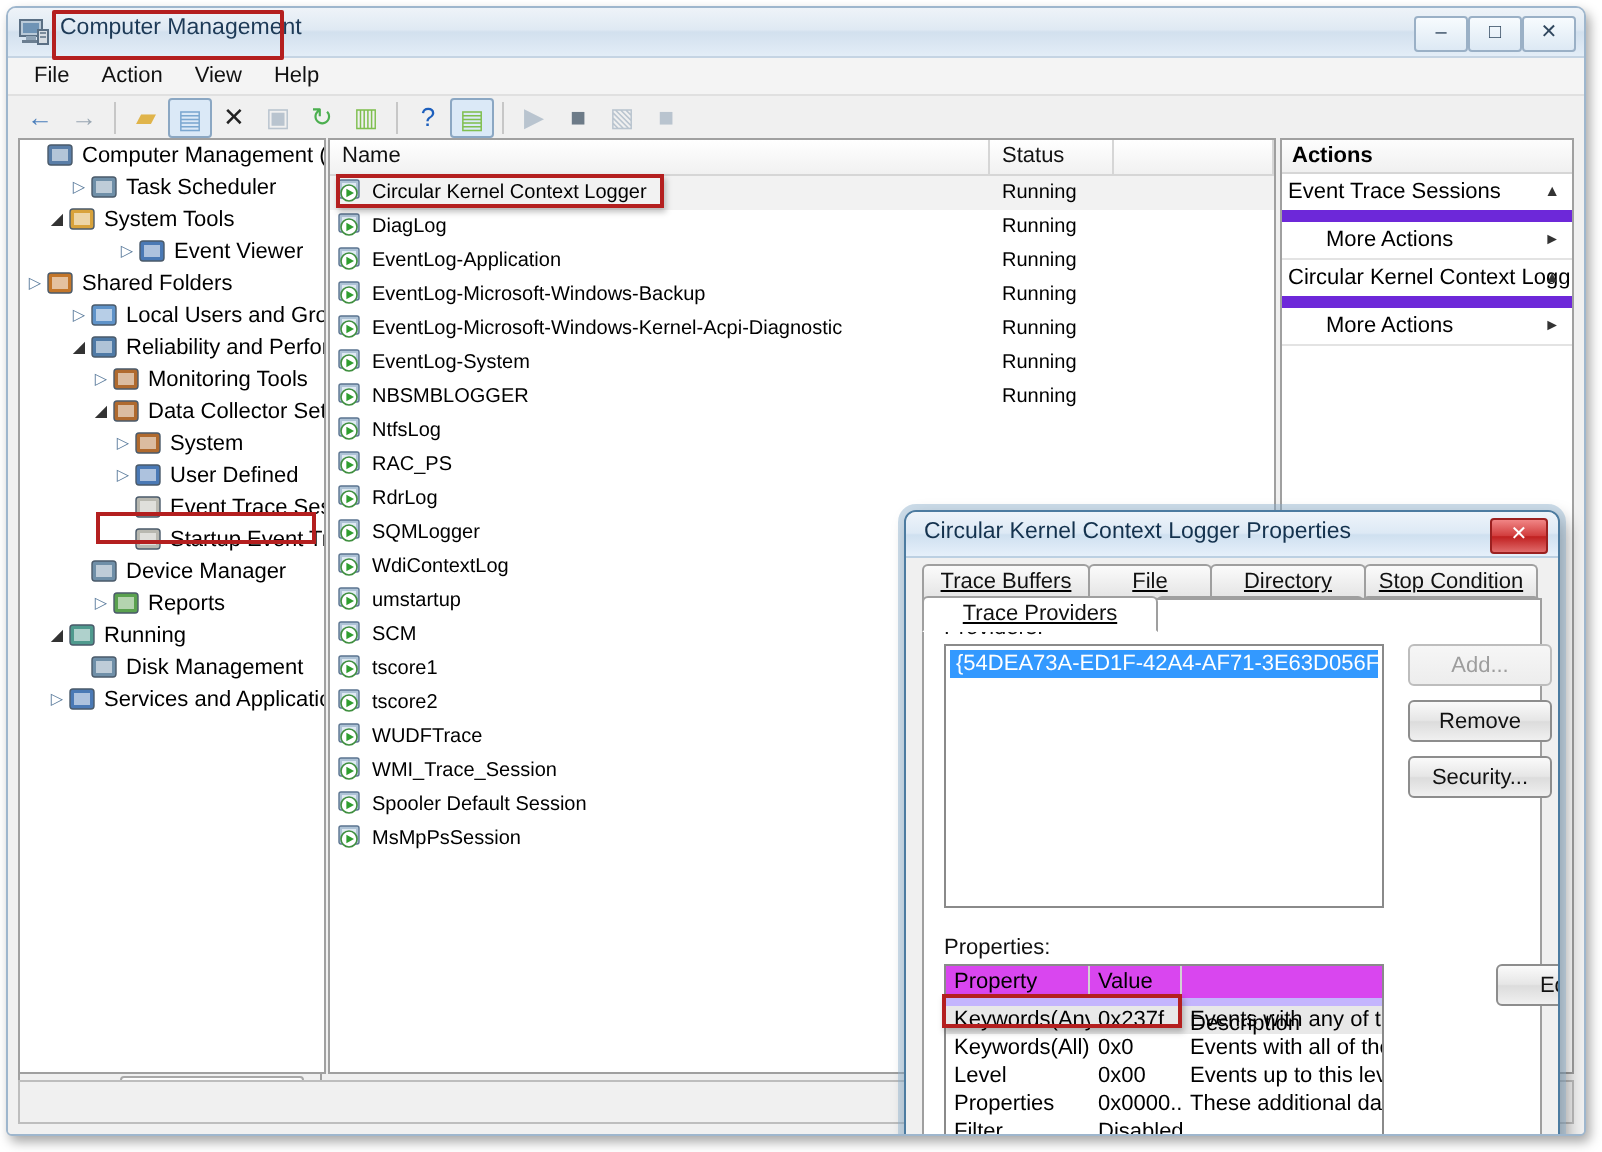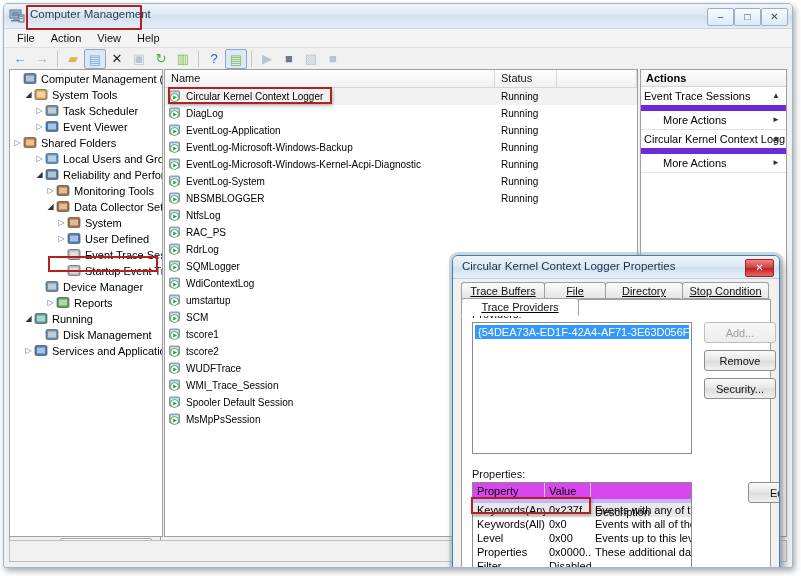--- a/index.html
+++ b/index.html
@@ -326,29 +326,29 @@
     </div>
 
   <div id="body">
 
     <div id="tree-pane">
       <div id="tree-nodes">
           <div class="tnode" style="padding-left: 2px;"><span class="tw"></span><span class="ticon"><svg viewBox="0 0 15 13" width="15" height="13">
                 <rect x="1" y="1.5" width="12" height="10" rx="1.5" fill="#5a7ea8" stroke="#4a5a6a" stroke-width="0.7"></rect>
                 <rect x="3" y="3.5" width="8" height="6" fill="#ffffff" opacity="0.55"></rect>
               </svg></span><span class="tlabel">Computer Management (Local</span></div>
+          <div class="tnode" style="padding-left: 24px;"><span class="tw">▷</span><span class="ticon"><svg viewBox="0 0 15 13" width="15" height="13">
+                <rect x="1" y="1.5" width="12" height="10" rx="1.5" fill="#6f8fa8" stroke="#4a5a6a" stroke-width="0.7"></rect>
+                <rect x="3" y="3.5" width="8" height="6" fill="#ffffff" opacity="0.55"></rect>
+              </svg></span><span class="tlabel">Task Scheduler</span></div>
           <div class="tnode" style="padding-left: 13px;"><span class="tw open">◢</span><span class="ticon"><svg viewBox="0 0 15 13" width="15" height="13">
                 <rect x="1" y="1.5" width="12" height="10" rx="1.5" fill="#d8a23b" stroke="#4a5a6a" stroke-width="0.7"></rect>
                 <rect x="3" y="3.5" width="8" height="6" fill="#ffffff" opacity="0.55"></rect>
               </svg></span><span class="tlabel">System Tools</span></div>
-          <div class="tnode" style="padding-left: 24px;"><span class="tw">▷</span><span class="ticon"><svg viewBox="0 0 15 13" width="15" height="13">
-                <rect x="1" y="1.5" width="12" height="10" rx="1.5" fill="#6f8fa8" stroke="#4a5a6a" stroke-width="0.7"></rect>
-                <rect x="3" y="3.5" width="8" height="6" fill="#ffffff" opacity="0.55"></rect>
-              </svg></span><span class="tlabel">Task Scheduler</span></div>
-          <div class="tnode" style="padding-left: 24px;"><span class="tw">▷</span><span class="ticon"><svg viewBox="0 0 15 13" width="15" height="13">
+          <div class="tnode" style="padding-left: 24px; margin-left: 24px;"><span class="tw">▷</span><span class="ticon"><svg viewBox="0 0 15 13" width="15" height="13">
                 <rect x="1" y="1.5" width="12" height="10" rx="1.5" fill="#4a79b5" stroke="#4a5a6a" stroke-width="0.7"></rect>
                 <rect x="3" y="3.5" width="8" height="6" fill="#ffffff" opacity="0.55"></rect>
               </svg></span><span class="tlabel">Event Viewer</span></div>
           <div class="tnode" style=""><span class="tw">▷</span><span class="ticon"><svg viewBox="0 0 15 13" width="15" height="13">
                 <rect x="1" y="1.5" width="12" height="10" rx="1.5" fill="#c3762a" stroke="#4a5a6a" stroke-width="0.7"></rect>
                 <rect x="3" y="3.5" width="8" height="6" fill="#ffffff" opacity="0.55"></rect>
               </svg></span><span class="tlabel">Shared Folders</span></div>
           <div class="tnode" style="padding-left: 24px;"><span class="tw">▷</span><span class="ticon"><svg viewBox="0 0 15 13" width="15" height="13">
                 <rect x="1" y="1.5" width="12" height="10" rx="1.5" fill="#5f93c9" stroke="#4a5a6a" stroke-width="0.7"></rect>
                 <rect x="3" y="3.5" width="8" height="6" fill="#ffffff" opacity="0.55"></rect>

